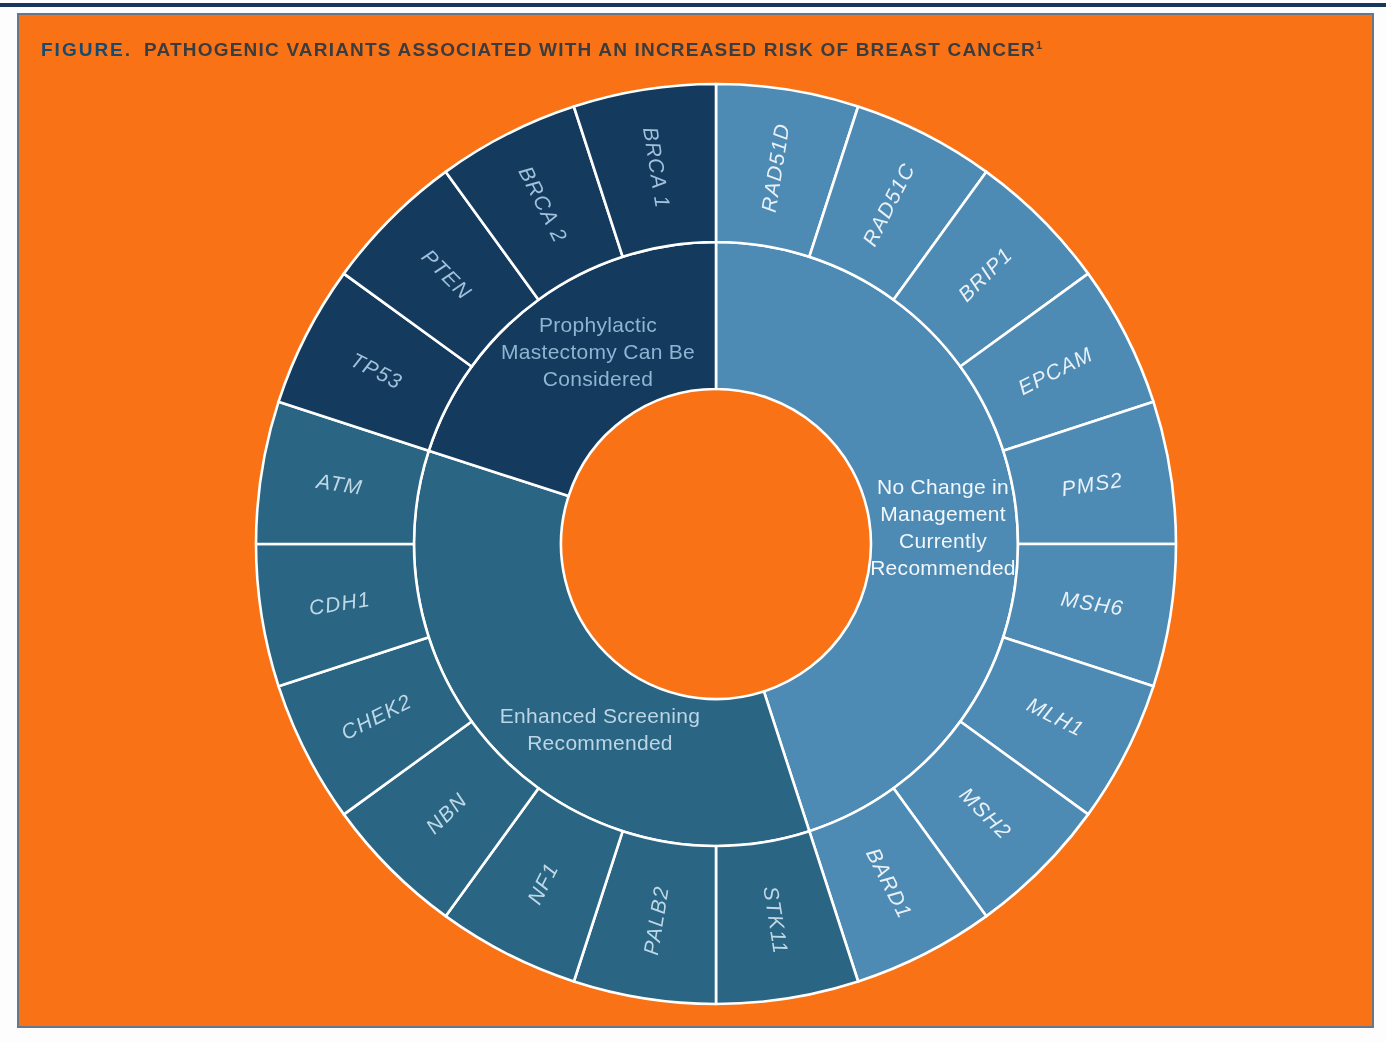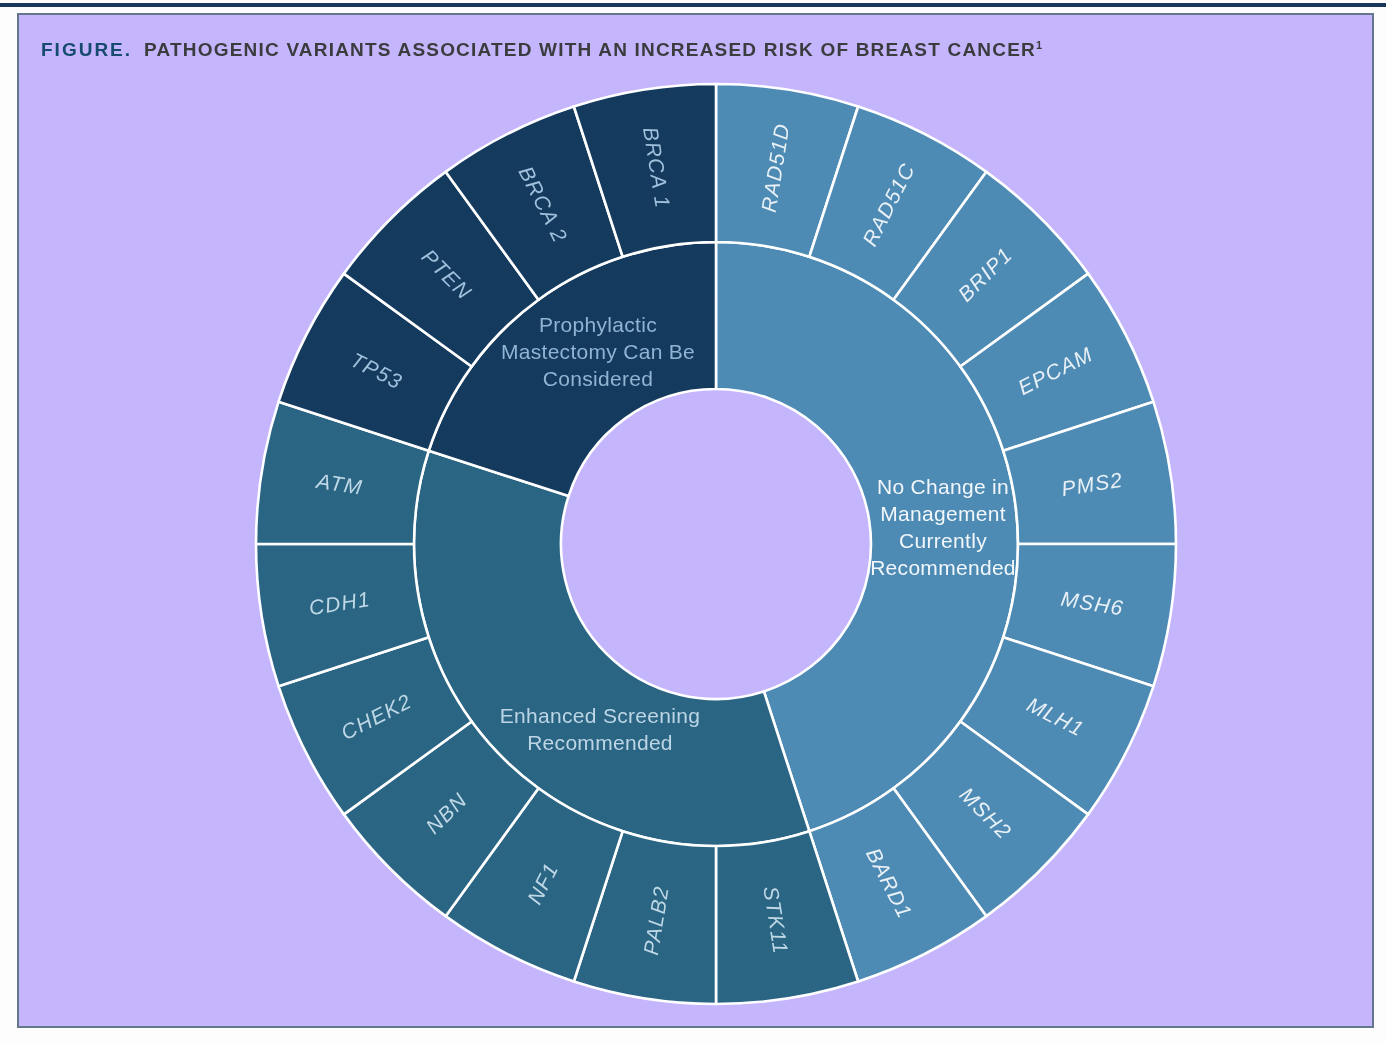--- a/index.html
+++ b/index.html
@@ -47,21 +47,21 @@
   .group-label {
     font-size:21px;
     letter-spacing:0.3px;
   }
 </style>
 </head>
 <body>
 
 <div class="top-rule" style="background: rgb(24, 55, 91);"></div>
 
-<div class="figure-card" style="background: #c4b5fd; border-color: rgb(100, 119, 140);">
+<div class="figure-card" style="background: #f97316; border-color: rgb(100, 119, 140);">
   <div class="figure-title" style="color: rgb(59, 60, 62);">
     <span class="prefix" style="color: rgb(23, 74, 111);">FIGURE.</span><span>PATHOGENIC VARIANTS ASSOCIATED WITH AN INCREASED RISK OF BREAST CANCER</span><sup>1</sup>
   </div>
 
   <svg id="sunburst-svg" class="sunburst-wrap" viewBox="-465 -465 930 930">
       <path d="M 0 -302 A 302 302 0 0 1 93.32 287.22 L 47.9 147.41 A 155 155 0 0 0 0 -155 Z" fill="#4d8ab4" stroke="#ffffff" stroke-width="2.6" stroke-linejoin="round"></path>
       <path d="M 0 -460 A 460 460 0 0 1 142.15 -437.49 L 93.32 -287.22 A 302 302 0 0 0 0 -302 Z" fill="#4d8ab4" stroke="#ffffff" stroke-width="2.6" stroke-linejoin="round"></path>
       <text x="0" y="7" transform="translate(59.6 -376.31) rotate(-81.0)" text-anchor="middle" class="gene-label" fill="#e9f1f7">RAD51D</text>
       <path d="M 142.15 -437.49 A 460 460 0 0 1 270.38 -372.15 L 177.51 -244.32 A 302 302 0 0 0 93.32 -287.22 Z" fill="#4d8ab4" stroke="#ffffff" stroke-width="2.6" stroke-linejoin="round"></path>
       <text x="0" y="7" transform="translate(172.97 -339.47) rotate(-63.0)" text-anchor="middle" class="gene-label" fill="#e9f1f7">RAD51C</text>

